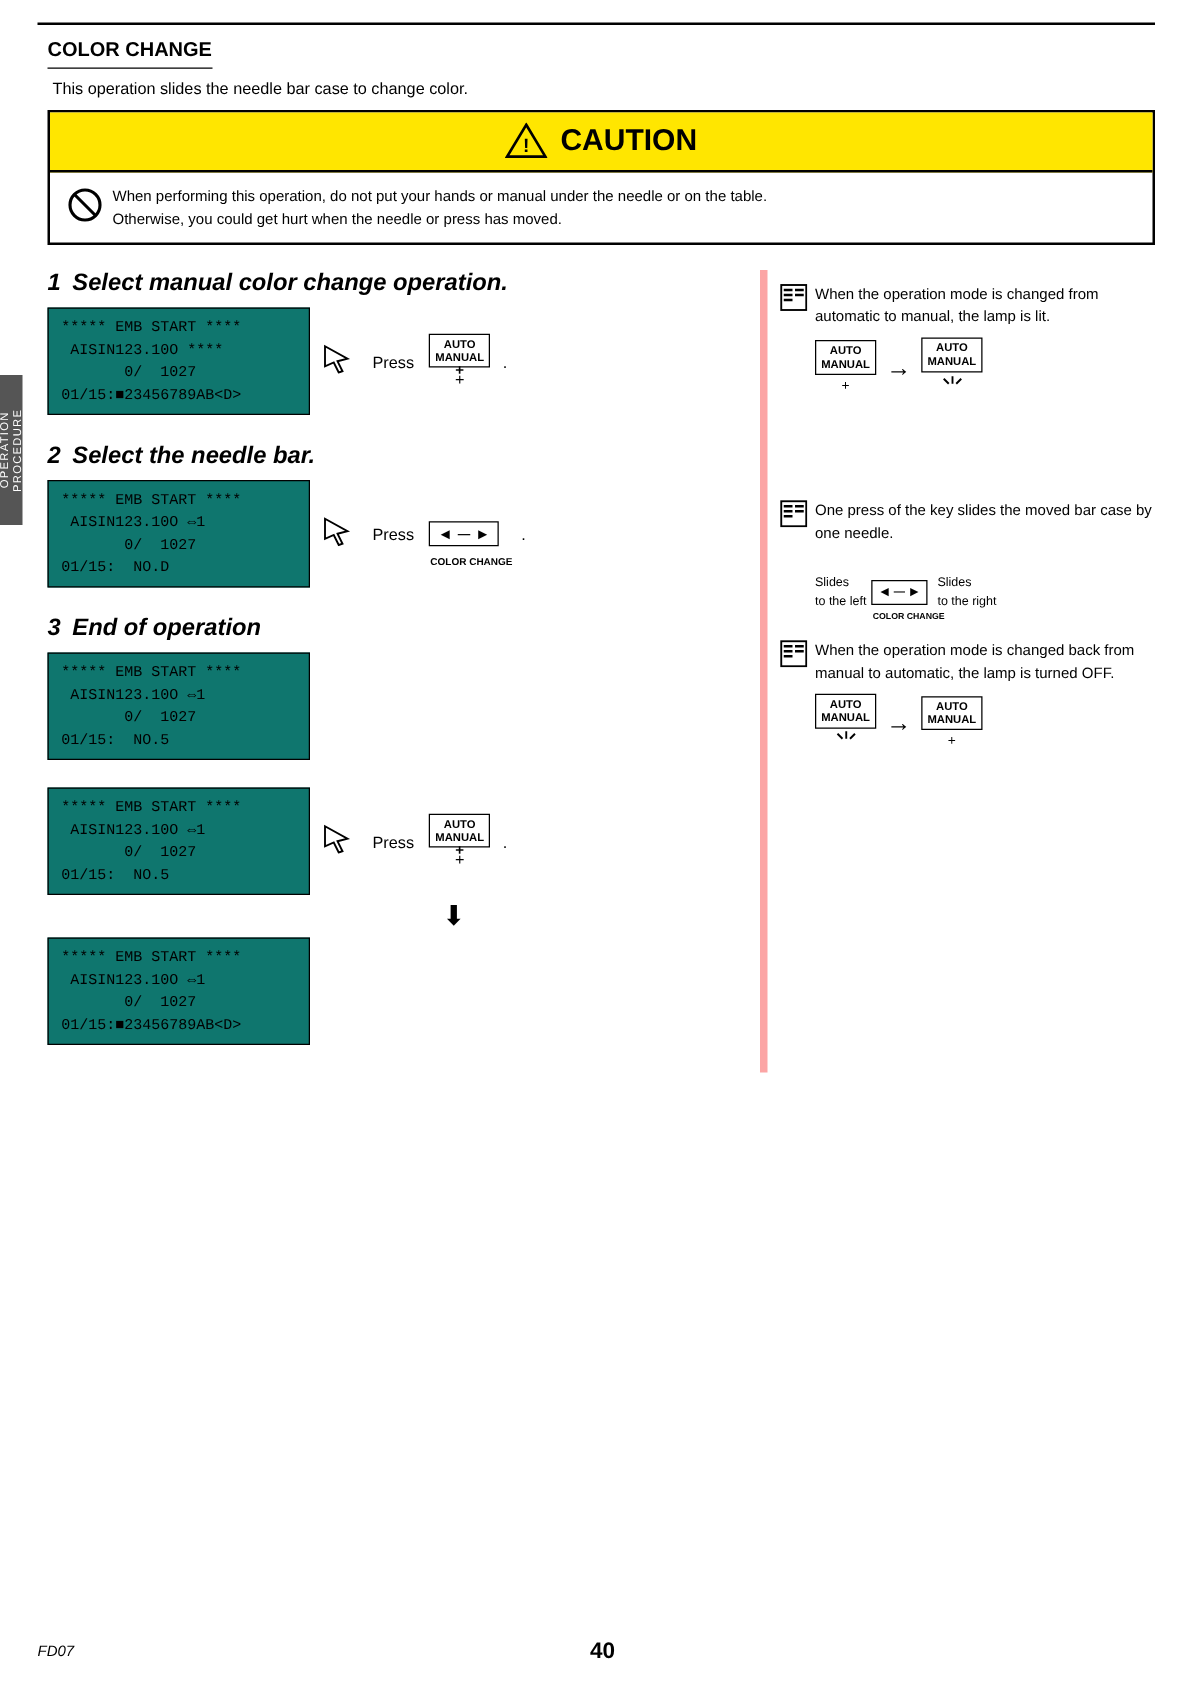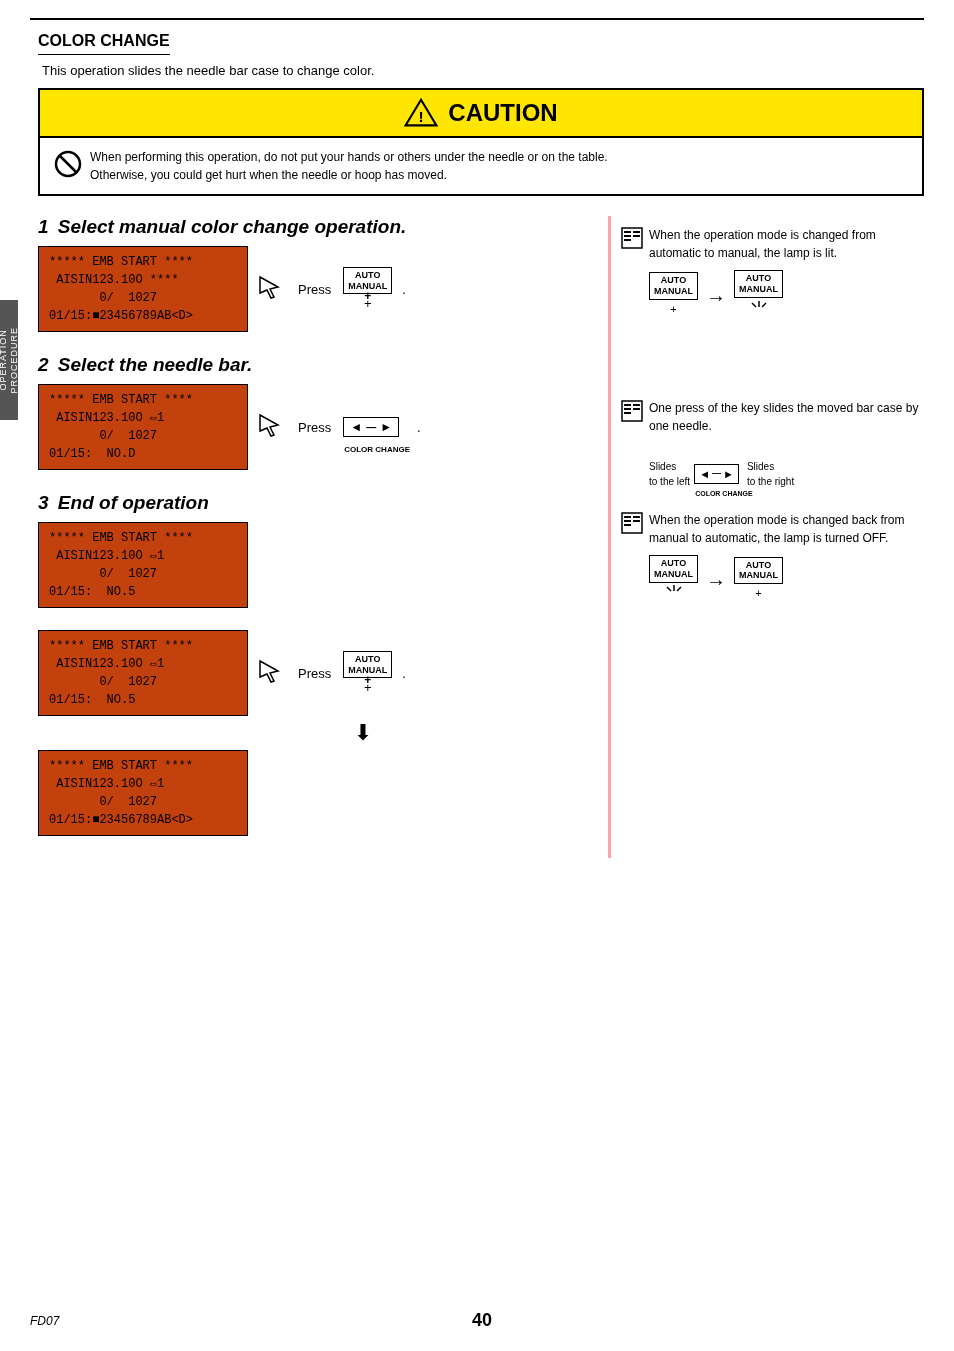--- a/index.html
+++ b/index.html
@@ -110,21 +110,21 @@
       display: flex;
       gap: 0;
     }
     .left-col {
       flex: 0 0 570px;
       padding-right: 20px;
     }
     .right-col {
       flex: 1;
       padding-left: 10px;
-      border-left: 3px solid #fca5a5;
+      border-left: 6px solid #fca5a5;
     }
 
     
     .step {
       margin-bottom: 22px;
     }
     .step-title {
       font-weight: bold;
       font-size: 19px;
       margin-bottom: 8px;
@@ -134,21 +134,21 @@
       font-weight: bold;
       margin-right: 4px;
     }
 
     
     .screen-box {
       border: 1.5px solid #000;
       font-family: 'Courier New', monospace;
       font-size: 12px;
       padding: 6px 10px;
-      background: #c2410c;
+      background: #0f766e;
       display: inline-block;
       min-width: 210px;
       line-height: 1.5;
     }
 
     
     .step-row {
       display: flex;
       align-items: center;
       gap: 10px;
@@ -281,22 +281,22 @@
       <span>CAUTION</span>
     </div>
     <div class="caution-body">
       <div class="no-symbol">
         <svg width="28" height="28" viewBox="0 0 28 28" xmlns="http://www.w3.org/2000/svg">
           <circle cx="14" cy="14" r="12" fill="none" stroke="#000" stroke-width="2.5"></circle>
           <line x1="5" y1="5" x2="23" y2="23" stroke="#000" stroke-width="2.5"></line>
         </svg>
       </div>
       <div class="caution-text">
-        <span>When performing this operation, do not put your hands or others under the needle or on the table.</span><br>
-        <span>Otherwise, you could get hurt when the needle or hoop has moved.</span>
+        <span>When performing this operation, do not put your hands or manual under the needle or on the table.</span><br>
+        <span>Otherwise, you could get hurt when the needle or press has moved.</span>
       </div>
     </div>
   </div>
 
   
   <div class="two-col">
 
     <div class="left-col">
 
       <div class="step">

